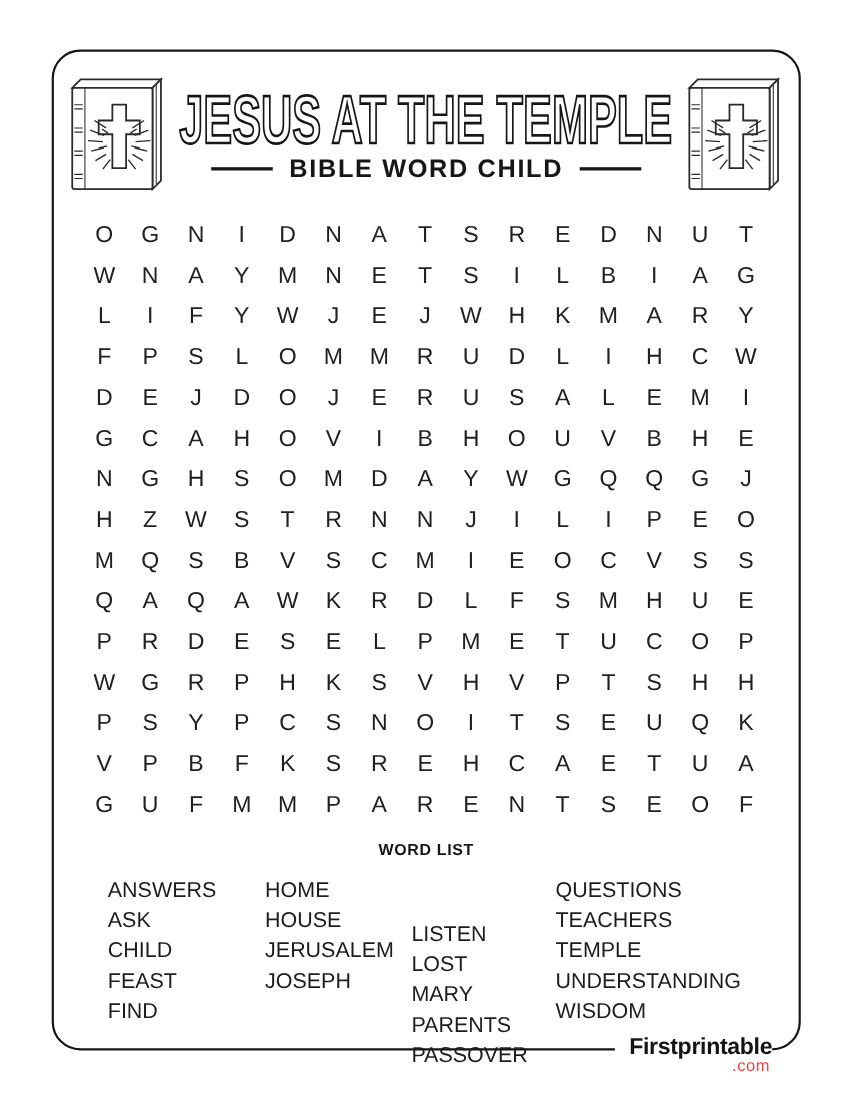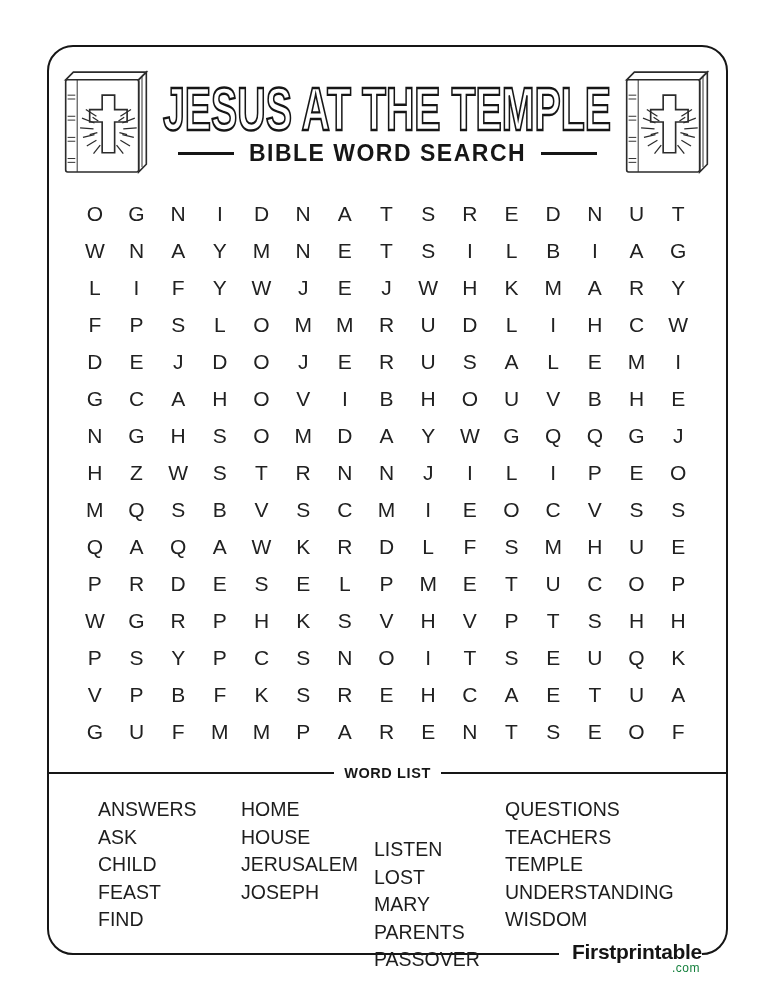--- a/index.html
+++ b/index.html
@@ -37,21 +37,21 @@
     grid-template-columns:repeat(15,1fr);
     grid-template-rows:repeat(15,1fr);
   }
   .cell{
     display:flex;align-items:center;justify-content:center;
     font-size:21px;color:#212121;
   }
   
   .wordlist-divider{
     position:absolute;left:47px;top:765px;width:681px;height:16px;
-    display:flex;align-items:center;
+    display:flex;align-items:center;flex-direction:column;
   }
   .divider-line{flex:1;height:2.5px;background:#161616;}
   .wordlist-heading{
     padding:0 10px;font-size:14.5px;font-weight:bold;color:#161616;
     letter-spacing:0.6px;white-space:nowrap;
   }
   .wordlist{
     position:absolute;left:0;top:796px;width:773px;height:150px;
   }
   .wl-col{position:absolute;top:0;}
@@ -67,21 +67,21 @@
     position:absolute;left:559px;top:941px;width:143px;height:23px;
     background:#ffffff;
   }
   .brand-text{
     position:absolute;left:566px;top:940px;width:136px;
     font-size:21px;font-weight:bold;color:#141414;letter-spacing:-0.3px;
     text-align:right;white-space:nowrap;
   }
   .brand-suffix{
     position:absolute;left:600px;top:961px;width:100px;
-    text-align:right;font-size:12px;color:#15803d;letter-spacing:0.5px;
+    text-align:right;font-size:15px;color:#ef4444;letter-spacing:0.5px;
   }
 </style>
 </head>
 <body>
 
 <div id="page">
 
   <div class="puzzle-border"></div>
 
   <svg class="book book-left" viewBox="0 0 100 118" fill="none">
@@ -161,21 +161,21 @@
         <line x1="64" y1="69" x2="72" y2="71"></line>
     </g>
   </svg>
 
   <svg class="title-svg" width="456" height="68" viewBox="0 0 456 68">
     <text id="title-text" x="228" y="54" text-anchor="middle" font-family="Liberation Sans, sans-serif" font-weight="bold" font-size="62" fill="#ffffff" stroke="#161616" stroke-width="2.4" textLength="448" lengthAdjust="spacingAndGlyphs">JESUS AT THE TEMPLE</text>
   </svg>
 
   <div class="subtitle-row">
     <div class="subtitle-dash"></div>
-    <div class="subtitle-text">BIBLE WORD SEARCH</div>
+    <div class="subtitle-text">BIBLE WORD CHILD</div>
     <div class="subtitle-dash"></div>
   </div>
 
   <div class="letter-grid">
       <div class="cell">O</div>
       <div class="cell">G</div>
       <div class="cell">N</div>
       <div class="cell">I</div>
       <div class="cell">D</div>
       <div class="cell">N</div>

